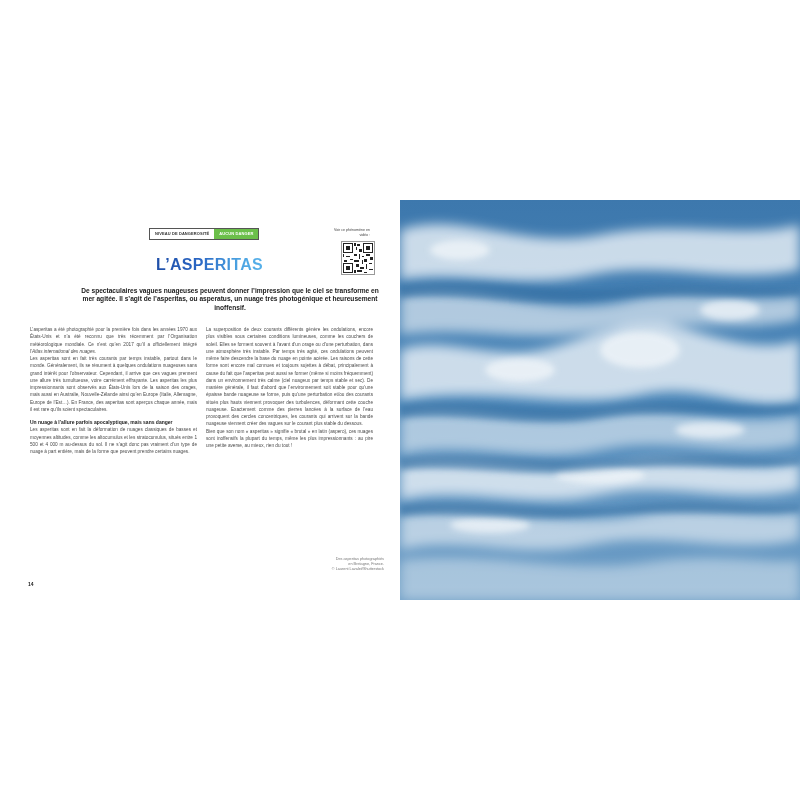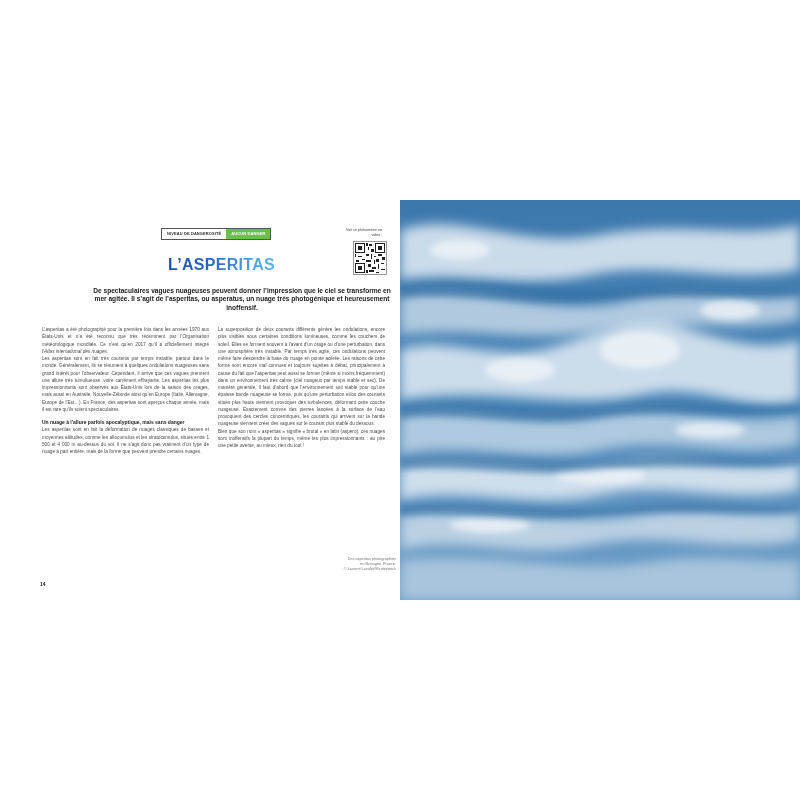--- a/index.html
+++ b/index.html
@@ -2,21 +2,21 @@
 <html><head>
 <meta charset="utf-8">
 <style>
   html, body { margin: 0; padding: 0; }
   body {
     width: 800px; height: 800px; position: relative; overflow: hidden;
     background: #ffffff;
     font-family: "Liberation Sans", sans-serif;
     color: #3a3a3a;
   }
-  .page-left { position: absolute; left: 12px; top: 0; width: 388px; height: 800px; }
+  .page-left { position: absolute; left: 0; top: 0; width: 388px; height: 800px; }
   .page-right { position: absolute; left: 400px; top: 200px; width: 400px; height: 400px; overflow: hidden; }
 
   .danger {
     position: absolute; left: 149px; top: 228px; height: 10px;
     display: flex; border: 1px solid #555; font-size: 4px; font-weight: bold;
     letter-spacing: 0.1px; line-height: 10px;
   }
   .danger .lbl { padding: 0 5px; color: #333; background: #fff; }
   .danger .val { padding: 0 5px; color: #fff; background: #6bbf4a; }
 

